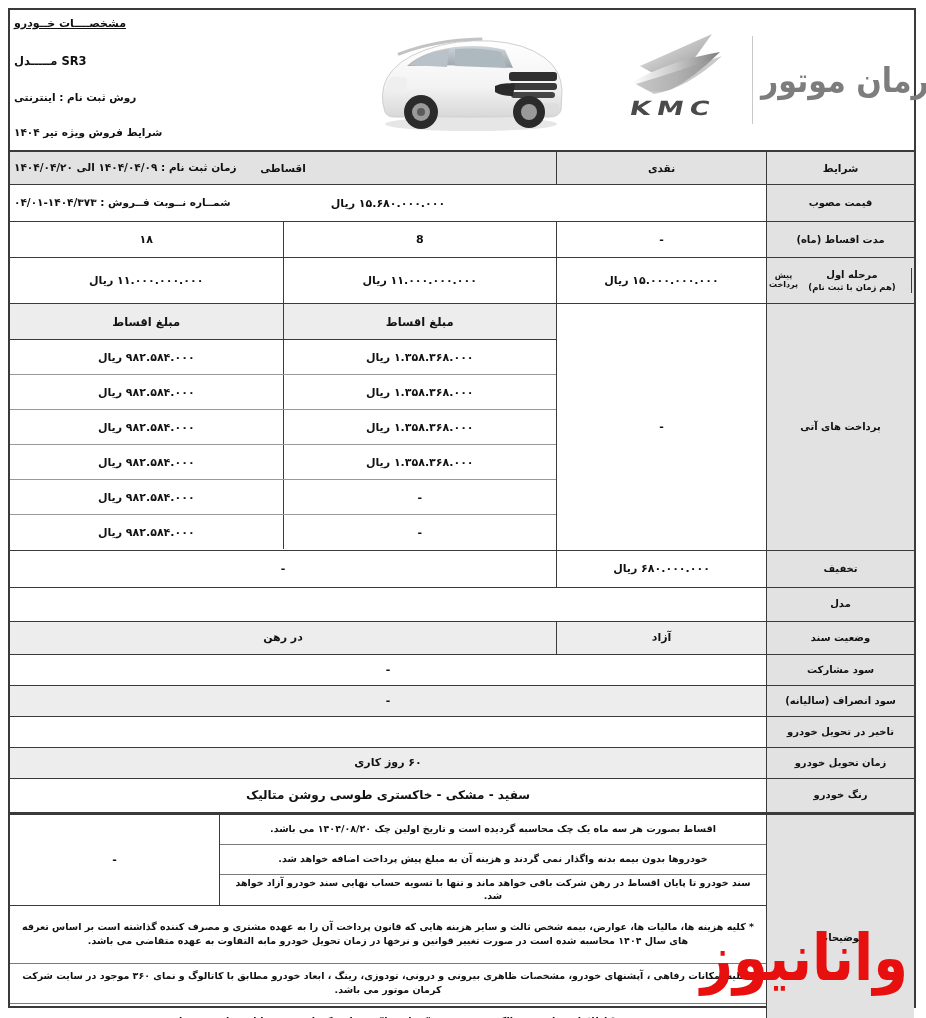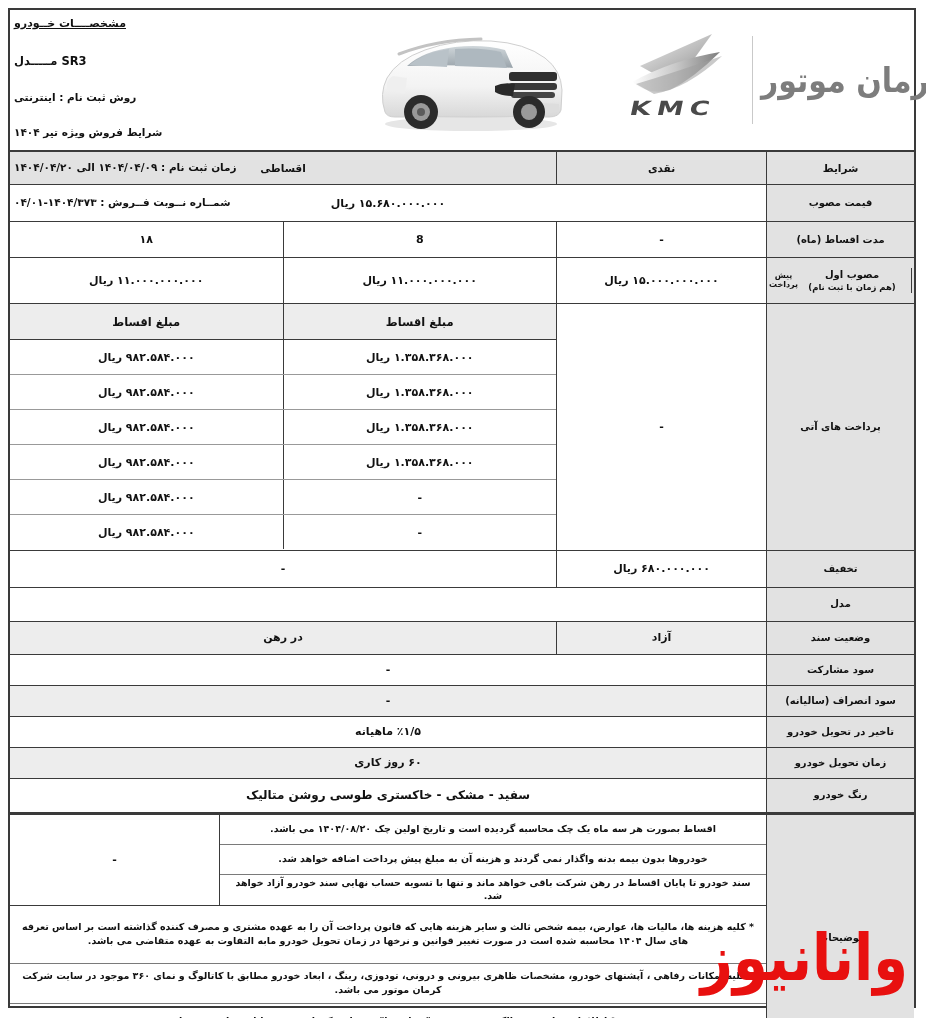--- a/index.html
+++ b/index.html
@@ -475,21 +475,21 @@
     <div class="row r-months">
       <div class="c-label">مدت اقساط (ماه)</div>
       <div class="c-cash">-</div>
       <div class="c-inst12">8</div>
       <div class="c-inst18">۱۸</div>
     </div>
 
     <div class="row r-prepay">
       <div class="c-label" style="flex-direction:row;">
         <div style="display:flex;flex-direction:column;align-items:center;flex:1;border-right:1.6px solid #3a3a3a;padding-right:2px;">
-          <span>مصوب اول</span>
+          <span>مرحله اول</span>
           <span class="sub">(هم زمان با ثبت نام)</span>
         </div>
         <div style="width:26px;display:flex;align-items:center;justify-content:flex-end;font-size:8px;text-align:center;line-height:1.1;">
           <span>پیش پرداخت</span>
         </div>
       </div>
       <div class="c-cash">۱۵.۰۰۰.۰۰۰.۰۰۰ ریال</div>
       <div class="c-inst12">۱۱.۰۰۰.۰۰۰.۰۰۰ ریال</div>
       <div class="c-inst18">۱۱.۰۰۰.۰۰۰.۰۰۰ ریال</div>
     </div>
@@ -553,21 +553,20 @@
       <div class="c-span-all">-</div>
     </div>
 
     <div class="row r-plain-alt alt">
       <div class="c-label">سود انصراف (سالیانه)</div>
       <div class="c-span-all">-</div>
     </div>
 
     <div class="row r-plain">
       <div class="c-label">تاخیر در تحویل خودرو</div>
-      <div class="c-span-all">٪۱/۵ ماهیانه</div>
     </div>
 
     <div class="row r-plain alt">
       <div class="c-label">زمان تحویل خودرو</div>
       <div class="c-span-all">۶۰ روز کاری</div>
     </div>
 
     <div class="row r-color">
       <div class="c-label">رنگ خودرو</div>
       <div class="c-span-all" style="font-size:12px;">سفید - مشکی - خاکستری طوسی روشن متالیک</div>

